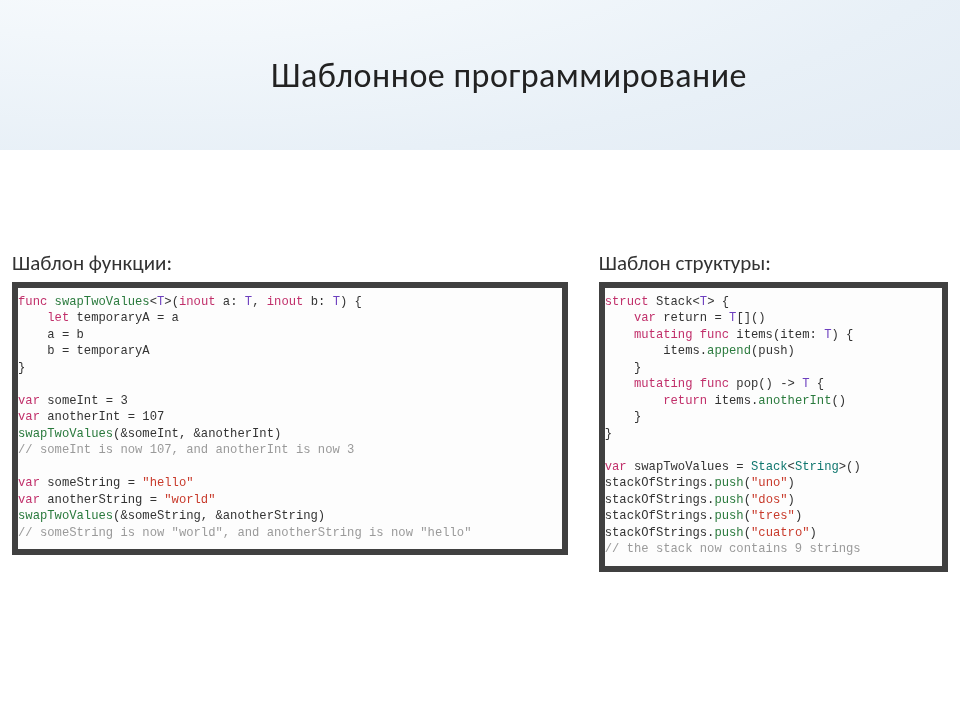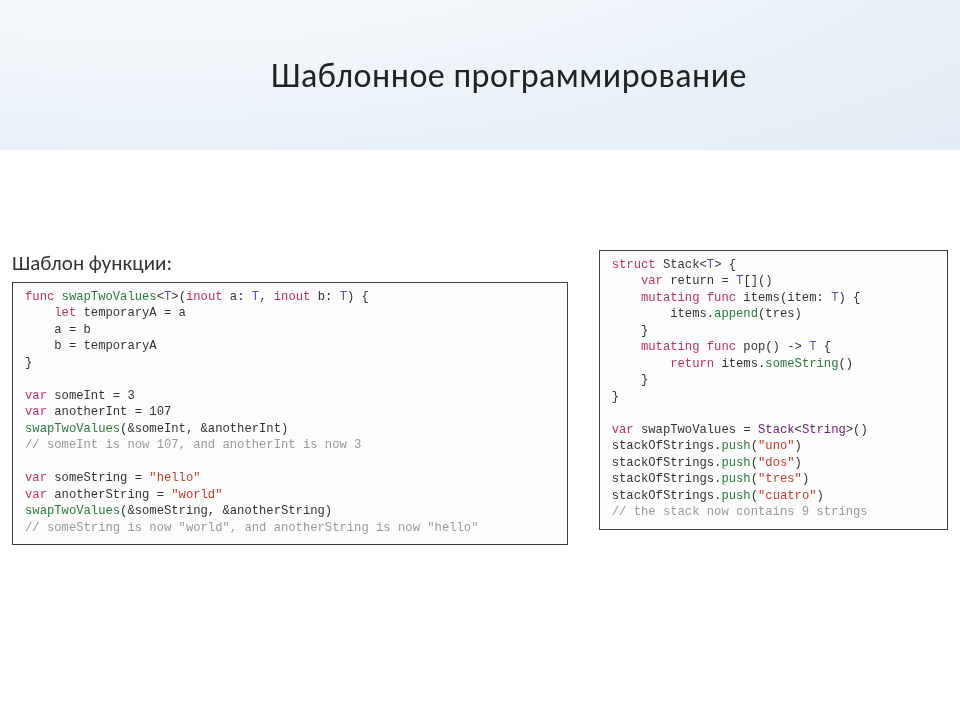--- a/index.html
+++ b/index.html
@@ -48,37 +48,37 @@
   }
   .col-left  { width: 560px; }
   .col-right { width: 352px; }
   .subhead {
     font-size: 21px;
     font-weight: 400;
     color: #333;
     margin: 0 0 6px 0;
   }
   .code {
-    border: 1px solid #404040;
+    border: 6px solid #404040;
     background: #fdfdfd;
-    padding: 6px 8px 8px 12px;
+    padding: 6px 8px 8px 0;
     font-family: "Menlo", "Consolas", "Courier New", monospace;
     font-size: 12.2px;
     line-height: 1.35;
     white-space: pre;
     color: #333;
   }
   .code-right { font-size: 12.2px; }
 
   .kw  { color: #c12f6a; }    
   .fn  { color: #2a7a3d; }    
   .typ { color: #6d3fbf; }    
   .str { color: #c83a2b; }    
   .gry { color: #9a9a9a; }
-  .stk { color: #701a75; text-align: right; }    
+  .stk { color: #0f766e; text-align: right; }    
 </style>
 </head>
 <body>
 
 <div class="slide">
 
   <div class="title-band">
     <h1>Шаблонное программирование</h1>
   </div>
 
@@ -97,27 +97,28 @@
 <span class="fn">swapTwoValues</span><span>(&amp;someInt, &amp;anotherInt)</span>
 <span class="gry">// someInt is now 107, and anotherInt is now 3</span>
 
 <span class="kw">var</span><span> someString = </span><span class="str">"hello"</span>
 <span class="kw">var</span><span> anotherString = </span><span class="str">"world"</span>
 <span class="fn">swapTwoValues</span><span>(&amp;someString, &amp;anotherString)</span>
 <span class="gry">// someString is now "world", and anotherString is now "hello"</span></div>
     </div>
 
     <div class="col-right">
+      <div class="subhead">Шаблон структуры:</div>
       <div class="code code-right"><span class="kw">struct</span><span> Stack&lt;</span><span class="typ">T</span><span>&gt; {</span>
     <span class="kw">var</span><span> return = </span><span class="typ">T</span><span>[]()</span>
     <span class="kw">mutating func</span><span> items(item: </span><span class="typ">T</span><span>) {</span>
-        <span>items.</span><span class="fn">append</span><span>(tres)</span>
+        <span>items.</span><span class="fn">append</span><span>(push)</span>
     <span>}</span>
     <span class="kw">mutating func</span><span> pop() -&gt; </span><span class="typ">T</span><span> {</span>
-        <span class="kw">return</span><span> items.</span><span class="fn">someString</span><span>()</span>
+        <span class="kw">return</span><span> items.</span><span class="fn">anotherInt</span><span>()</span>
     <span>}</span>
 <span>}</span>
 
 <span class="kw">var</span><span> swapTwoValues = </span><span class="stk">Stack</span><span>&lt;</span><span class="stk">String</span><span>&gt;()</span>
 <span>stackOfStrings.</span><span class="fn">push</span><span>(</span><span class="str">"uno"</span><span>)</span>
 <span>stackOfStrings.</span><span class="fn">push</span><span>(</span><span class="str">"dos"</span><span>)</span>
 <span>stackOfStrings.</span><span class="fn">push</span><span>(</span><span class="str">"tres"</span><span>)</span>
 <span>stackOfStrings.</span><span class="fn">push</span><span>(</span><span class="str">"cuatro"</span><span>)</span>
 <span class="gry">// the stack now contains 9 strings</span></div>
     </div>

